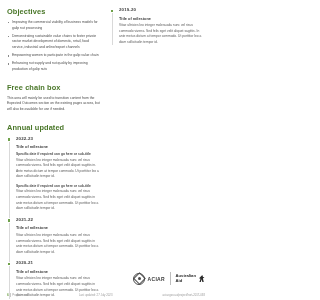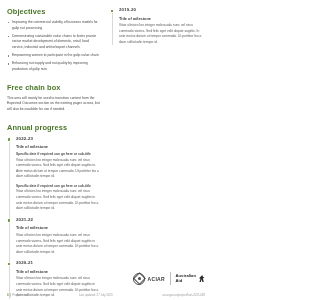--- a/index.html
+++ b/index.html
@@ -178,21 +178,21 @@
       <ul class="bullets">
         <li>Improving the commercial viability of business models for galip nut processing</li>
         <li>Demonstrating sustainable value chains to foster private sector market development of domestic, retail, food service, industrial and online/export channels</li>
         <li>Empowering women to participate in the galip value chain</li>
         <li>Enhancing nut supply and nut quality by improving production of galip nuts</li>
       </ul>
 
       <h2 class="section-title spaced">Free chain box</h2>
       <p class="body-text">This area will mainly be used to transition content from the Expected Outcomes section on the existing pages across, but will also be available for use if needed.</p>
 
-      <h2 class="section-title spaced">Annual progress</h2>
+      <h2 class="section-title spaced">Annual updated</h2>
 
       <div class="timeline">
 
         <div class="year-block">
           <span class="year-marker"></span>
           <div class="year-label">2022-23</div>
           <div class="milestone-title">Title of milestone</div>
           <div class="milestone-sub">Specific date if required can go here or sub-title</div>
           <div class="milestone-body">Vitae ultricies leo integer malesuada nunc vel risus commodo viverra. Sed felis eget velit aliquet sagittis in. Ante metus dictum at tempor commodo. Ut porttitor leo a diam sollicitudin tempor id.</div>
           <div class="milestone-sub">Specific date if required can go here or sub-title</div>

